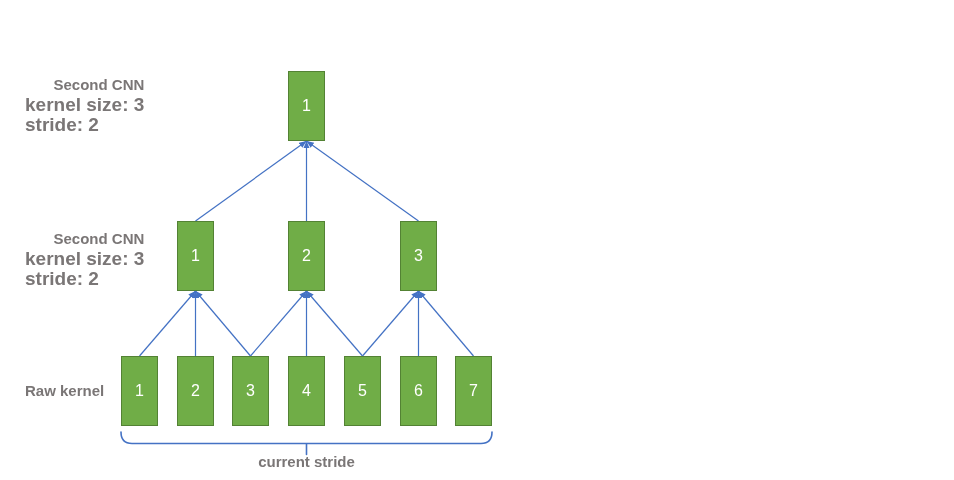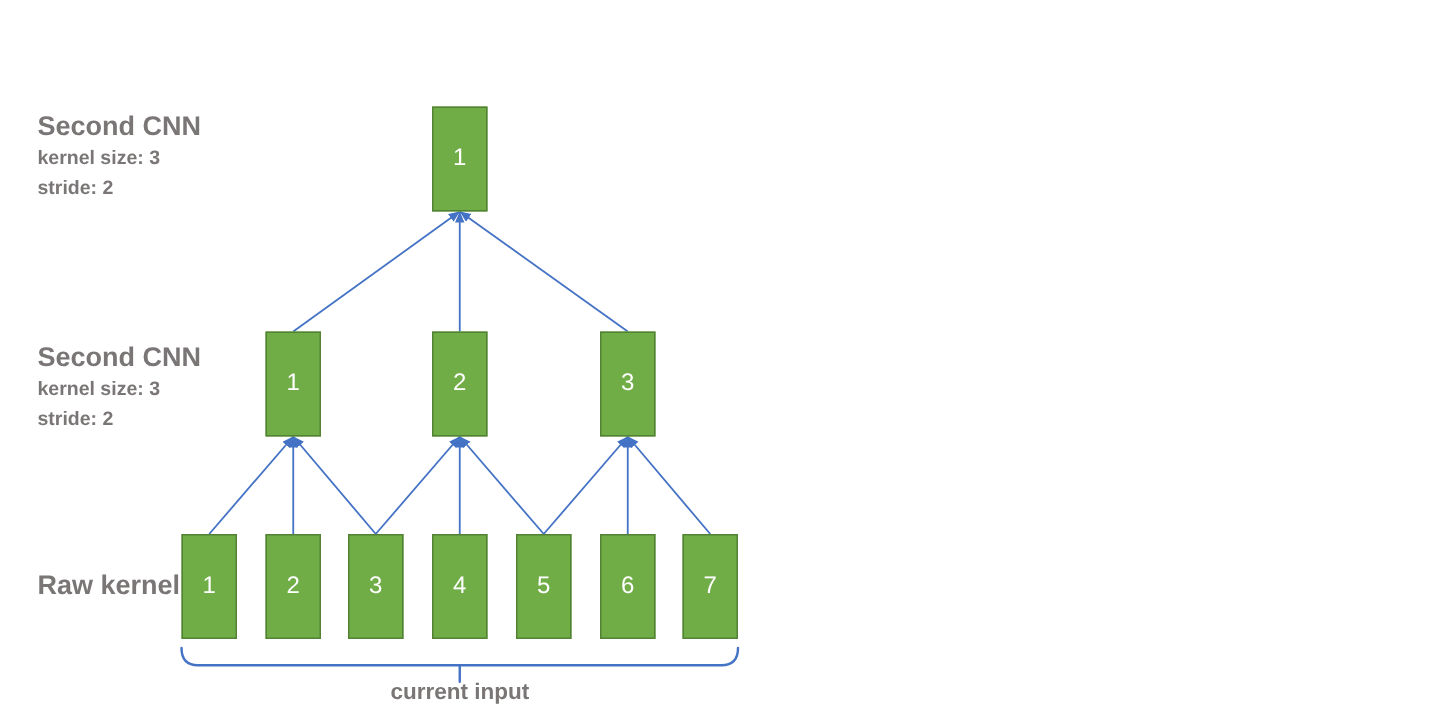--- a/index.html
+++ b/index.html
@@ -10,22 +10,22 @@
     background: #ffffff;
     font-family: "Liberation Sans", sans-serif;
     overflow: hidden;
   }
   .layer-label {
     position: absolute;
     left: 25px;
     color: #7a7676;
     font-weight: bold;
   }
-  .layer-label .l1 { font-size: 18px; line-height: 21px; text-align: right; }
-  .layer-label .l2 { font-size: 13px; line-height: 20px; }
+  .layer-label .l1 { font-size: 15px; line-height: 21px; text-align: right; }
+  .layer-label .l2 { font-size: 19px; line-height: 20px; }
   .box {
     position: absolute;
     width: 37px;
     height: 70px;
     background: #70AD47;
     border: 1.4px solid #538234;
     box-sizing: border-box;
     display: flex;
     align-items: center;
     justify-content: center;
@@ -100,15 +100,15 @@
   <div class="box" style="left:400px;top:221px">3</div>
 
   <div class="box" style="left:121px;top:356px">1</div>
   <div class="box" style="left:177px;top:356px">2</div>
   <div class="box" style="left:232px;top:356px">3</div>
   <div class="box" style="left:288px;top:356px">4</div>
   <div class="box" style="left:344px;top:356px">5</div>
   <div class="box" style="left:400px;top:356px">6</div>
   <div class="box" style="left:455px;top:356px">7</div>
 
-  <div class="brace-label">current input</div>
+  <div class="brace-label">current stride</div>
 
 </div>
 
 </body></html>

